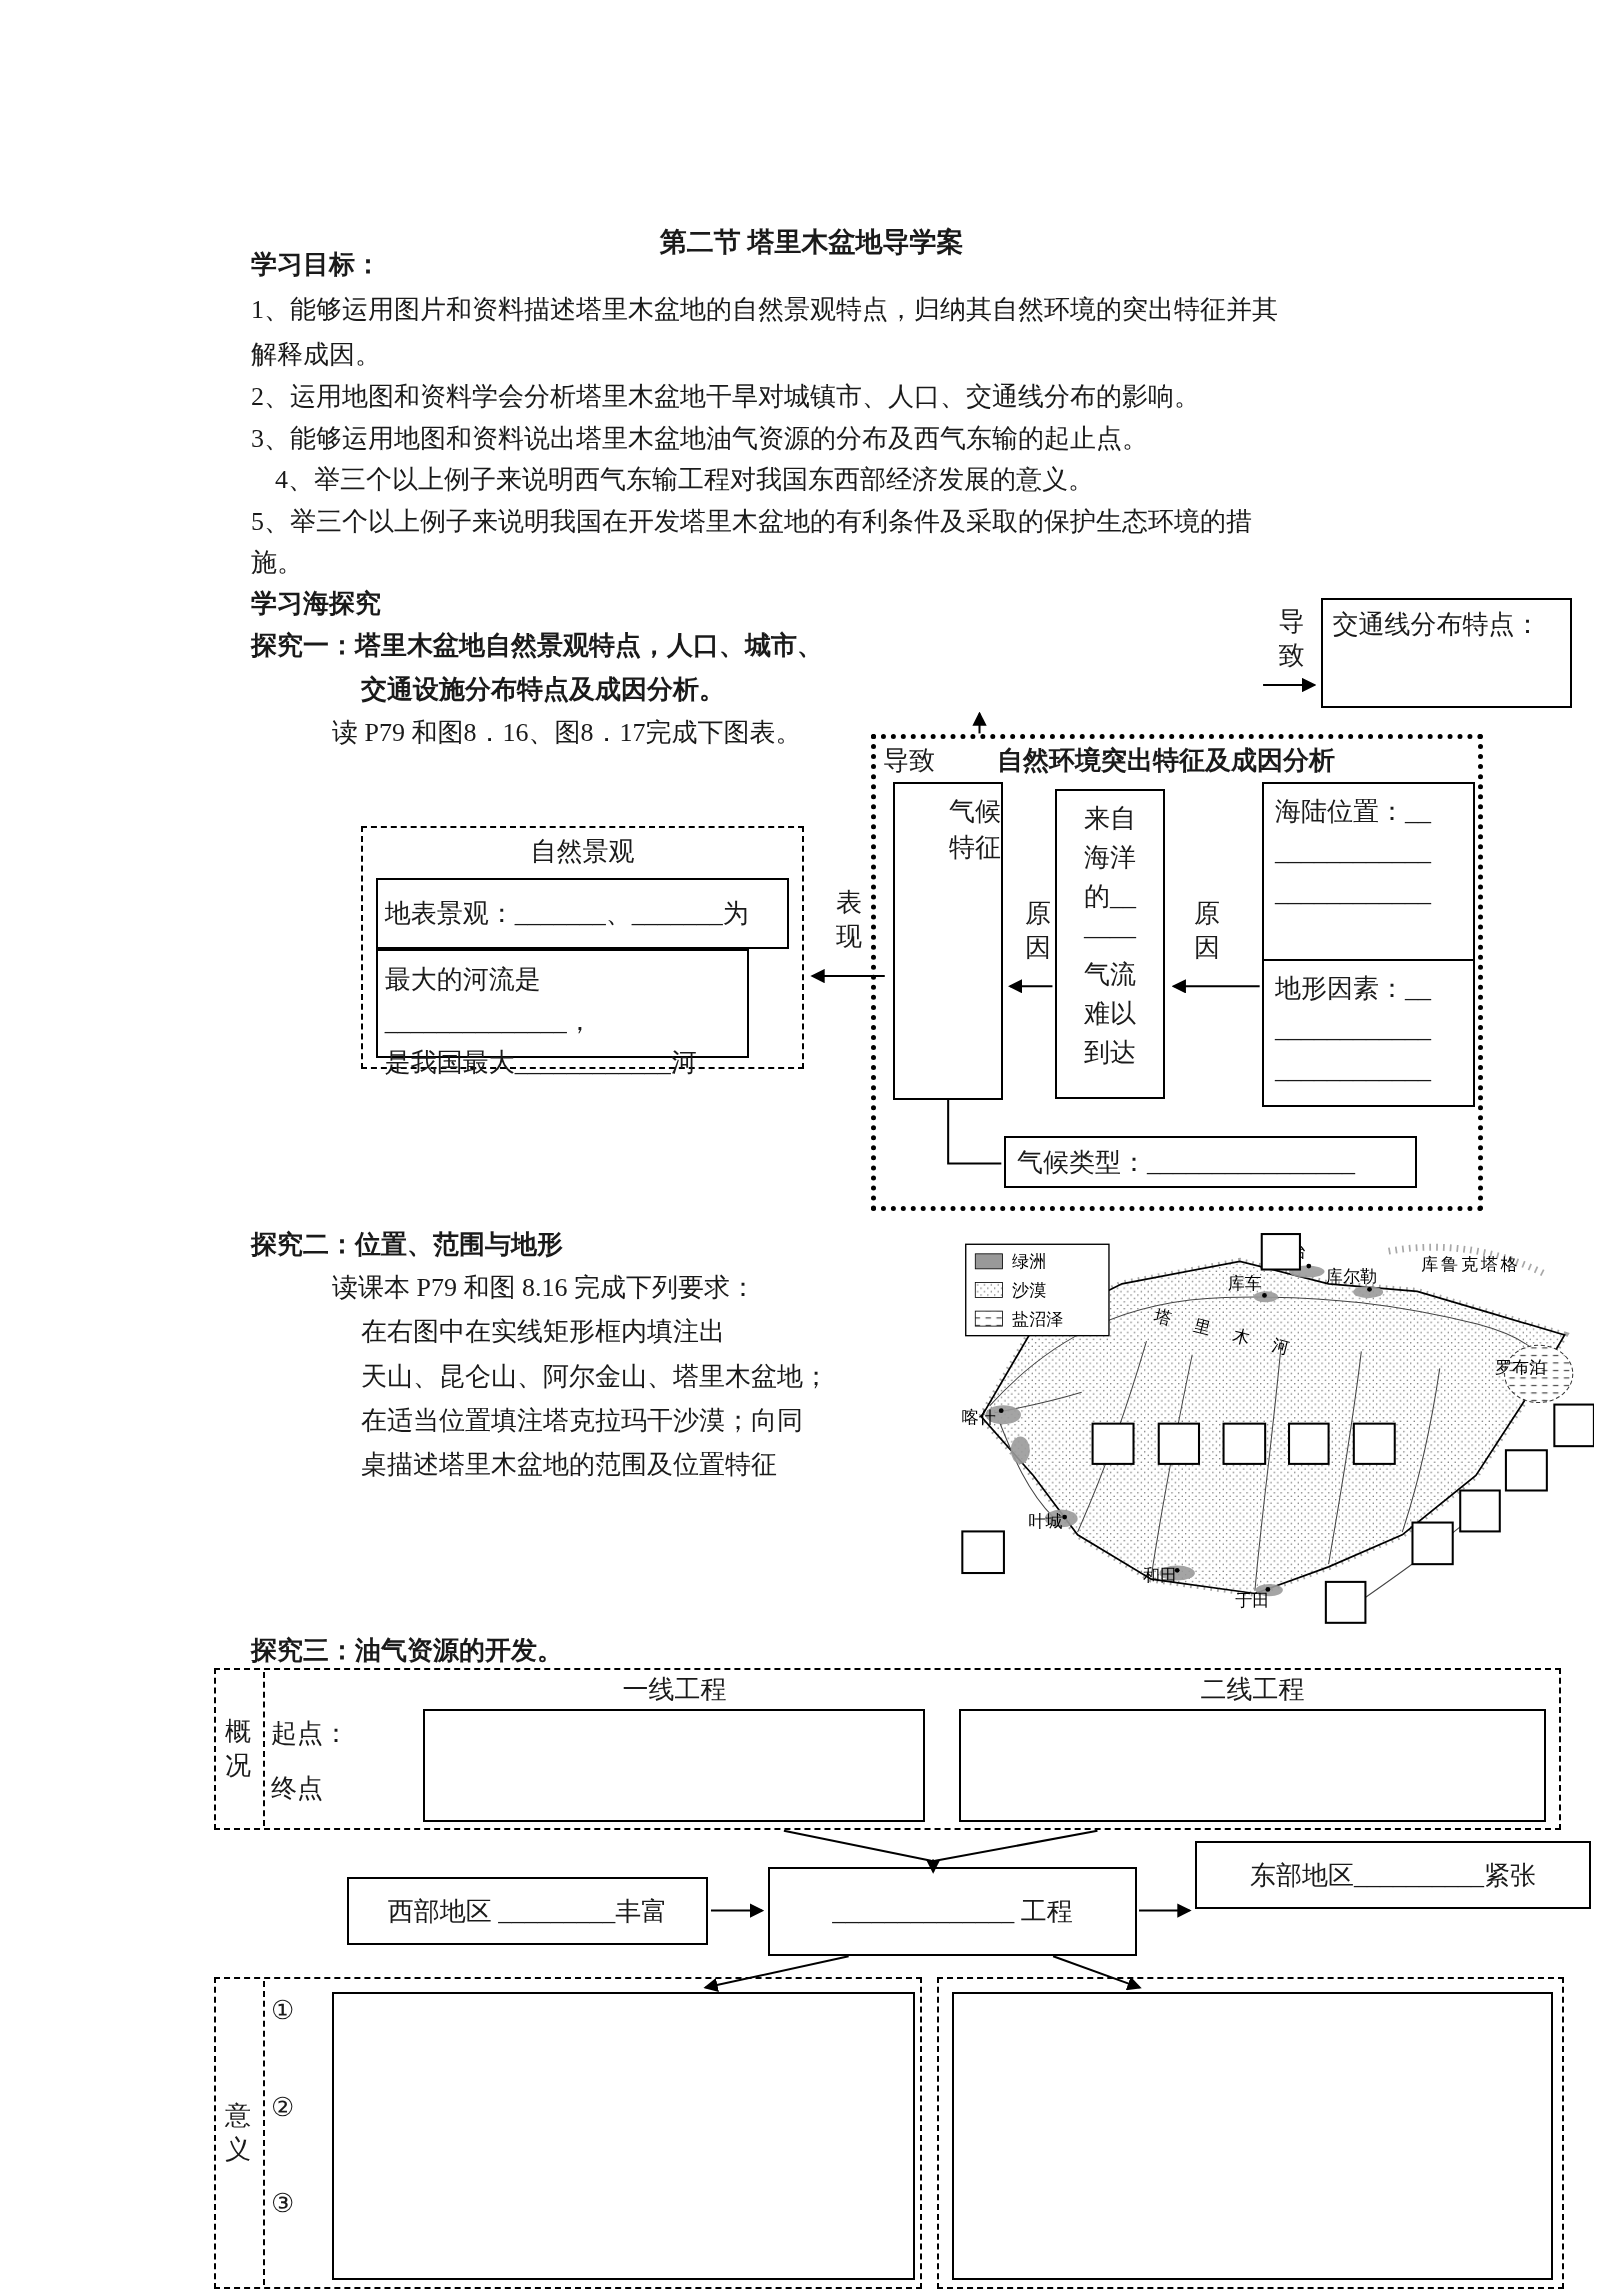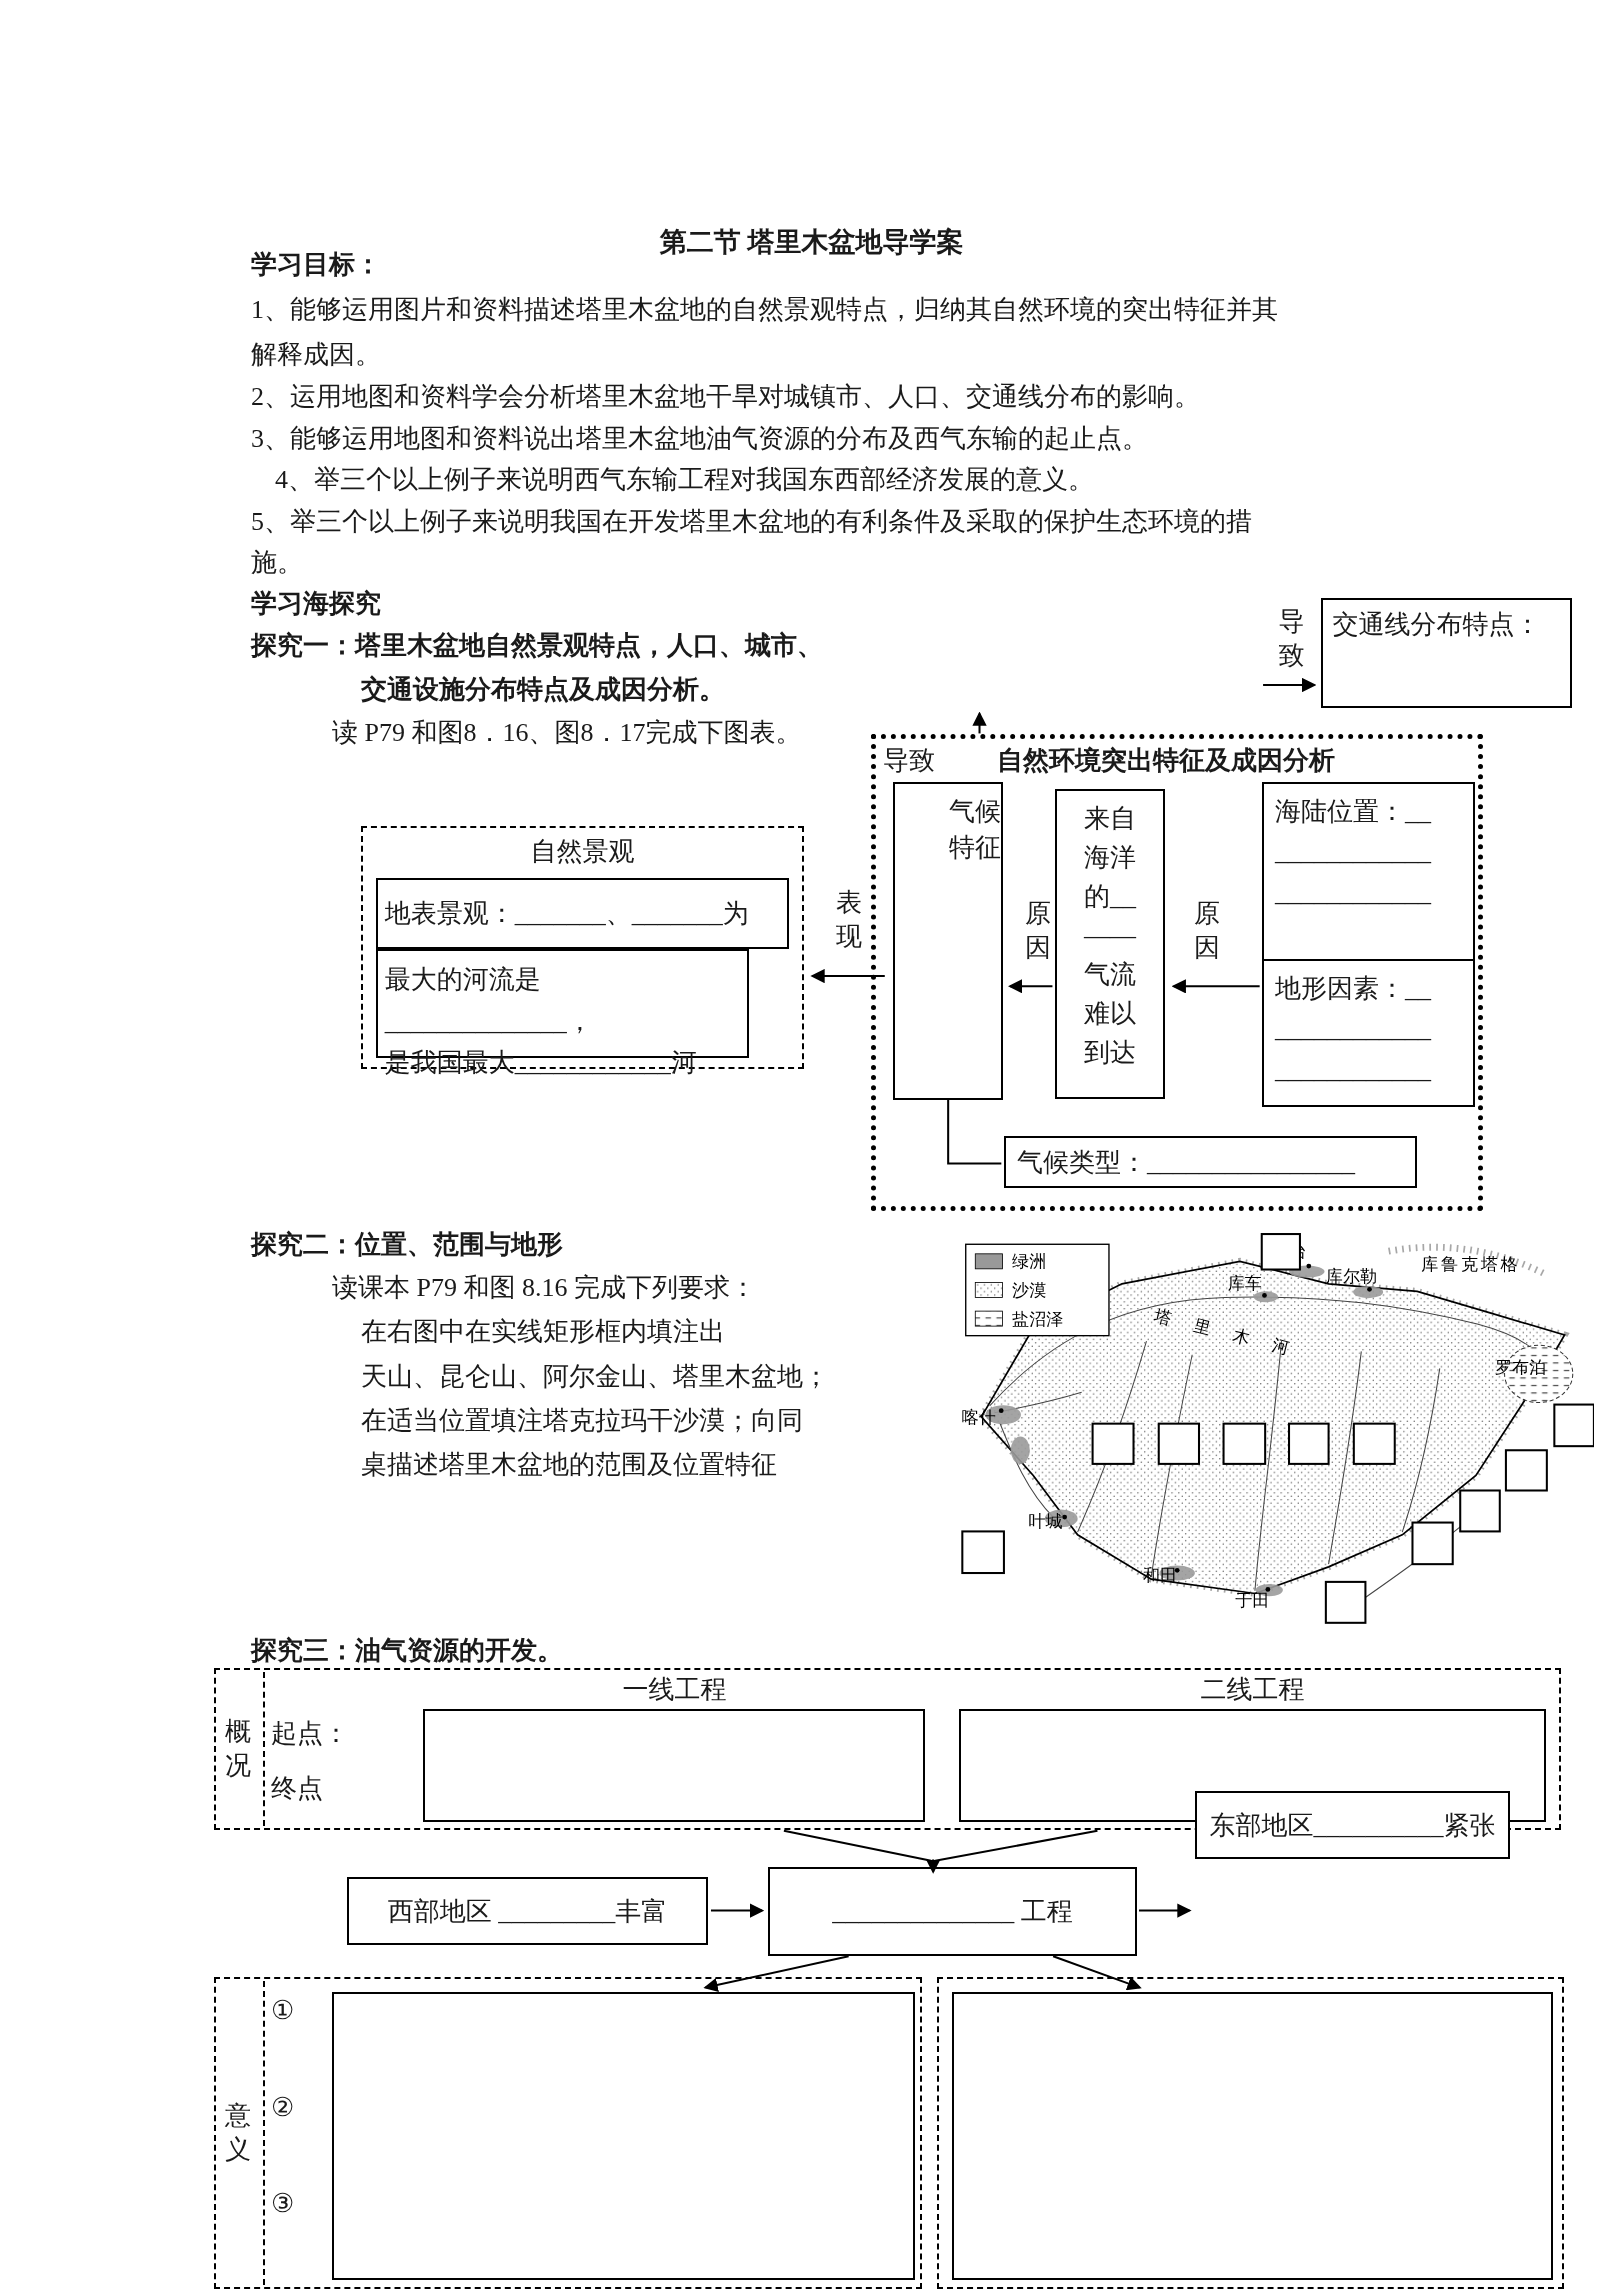--- a/index.html
+++ b/index.html
@@ -184,21 +184,21 @@
   <div class="abs vsep" style="left:263px;top:1672px;height:154px;"></div>
   <div class="abs" style="left:271px;top:1716px;">起点：</div>
   <div class="abs" style="left:271px;top:1771px;font-family:Liberation Mono, monospace;">终点</div>
   <div class="abs" style="left:538px;top:1672px;width:273px;text-align:center;">一线工程</div>
   <div class="abs" style="left:1116px;top:1672px;width:273px;text-align:center;">二线工程</div>
   <div class="abs solid" style="left:423px;top:1709px;width:502px;height:113px;box-sizing:border-box;"></div>
   <div class="abs solid" style="left:959px;top:1709px;width:587px;height:113px;box-sizing:border-box;"></div>
 
   <div class="abs solid ctrc" style="left:347px;top:1877px;width:361px;height:68px;box-sizing:border-box;">西部地区 _________丰富</div>
   <div class="abs solid ctrc" style="left:768px;top:1867px;width:369px;height:89px;box-sizing:border-box;">______________ 工程</div>
-  <div class="abs solid ctrc" style="left:1195px;top:1791px;width:315px;height:68px;box-sizing:border-box;">东部地区__________紧张</div>
+  <div class="abs solid ctrc" style="left:1195px;top:1841px;width:396px;height:68px;box-sizing:border-box;">东部地区__________紧张</div>
 
   <div class="abs dashed" style="left:214px;top:1977px;width:708px;height:312px;box-sizing:border-box;"></div>
   <div class="abs ctrc vlab" style="left:215px;top:1977px;width:46px;height:312px;">意
 义</div>
   <div class="abs vsep" style="left:263px;top:1981px;height:304px;"></div>
   <div class="abs" style="left:271px;top:1995px;">①</div>
   <div class="abs" style="left:271px;top:2092px;">②</div>
   <div class="abs" style="left:271px;top:2188px;">③</div>
   <div class="abs solid" style="left:332px;top:1992px;width:583px;height:288px;box-sizing:border-box;"></div>
   <div class="abs dashed" style="left:937px;top:1977px;width:627px;height:312px;box-sizing:border-box;"></div>

